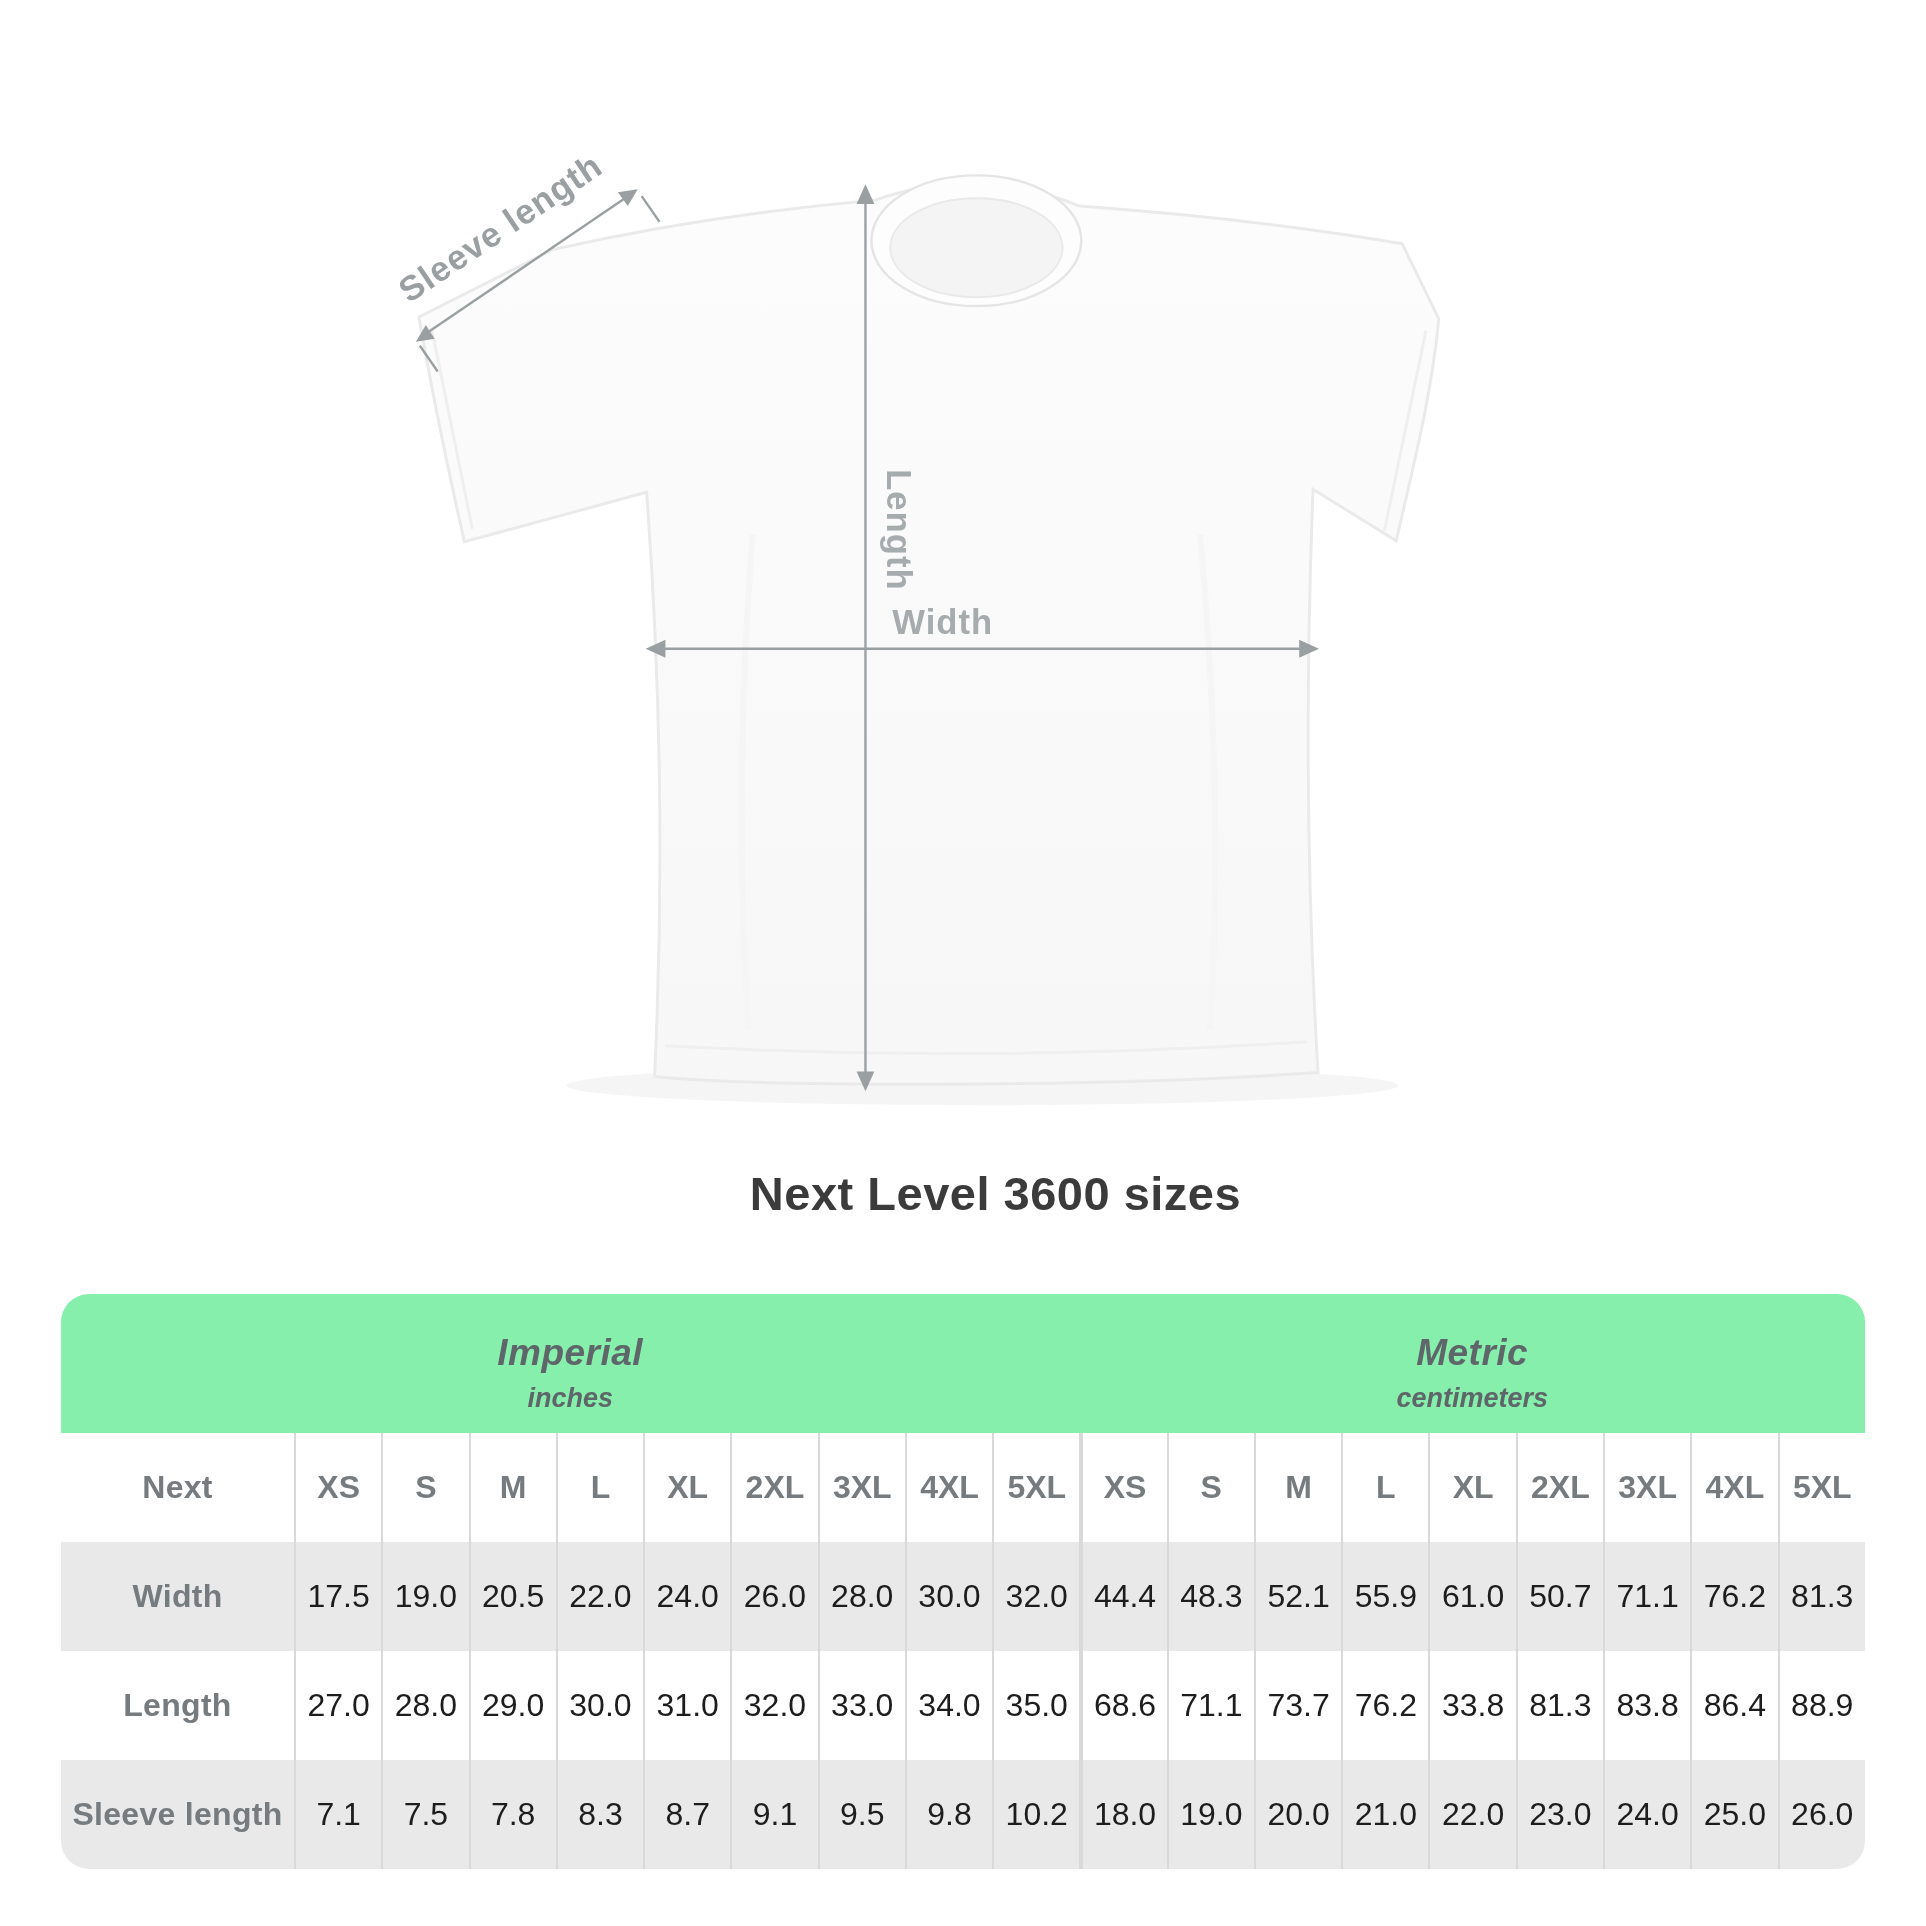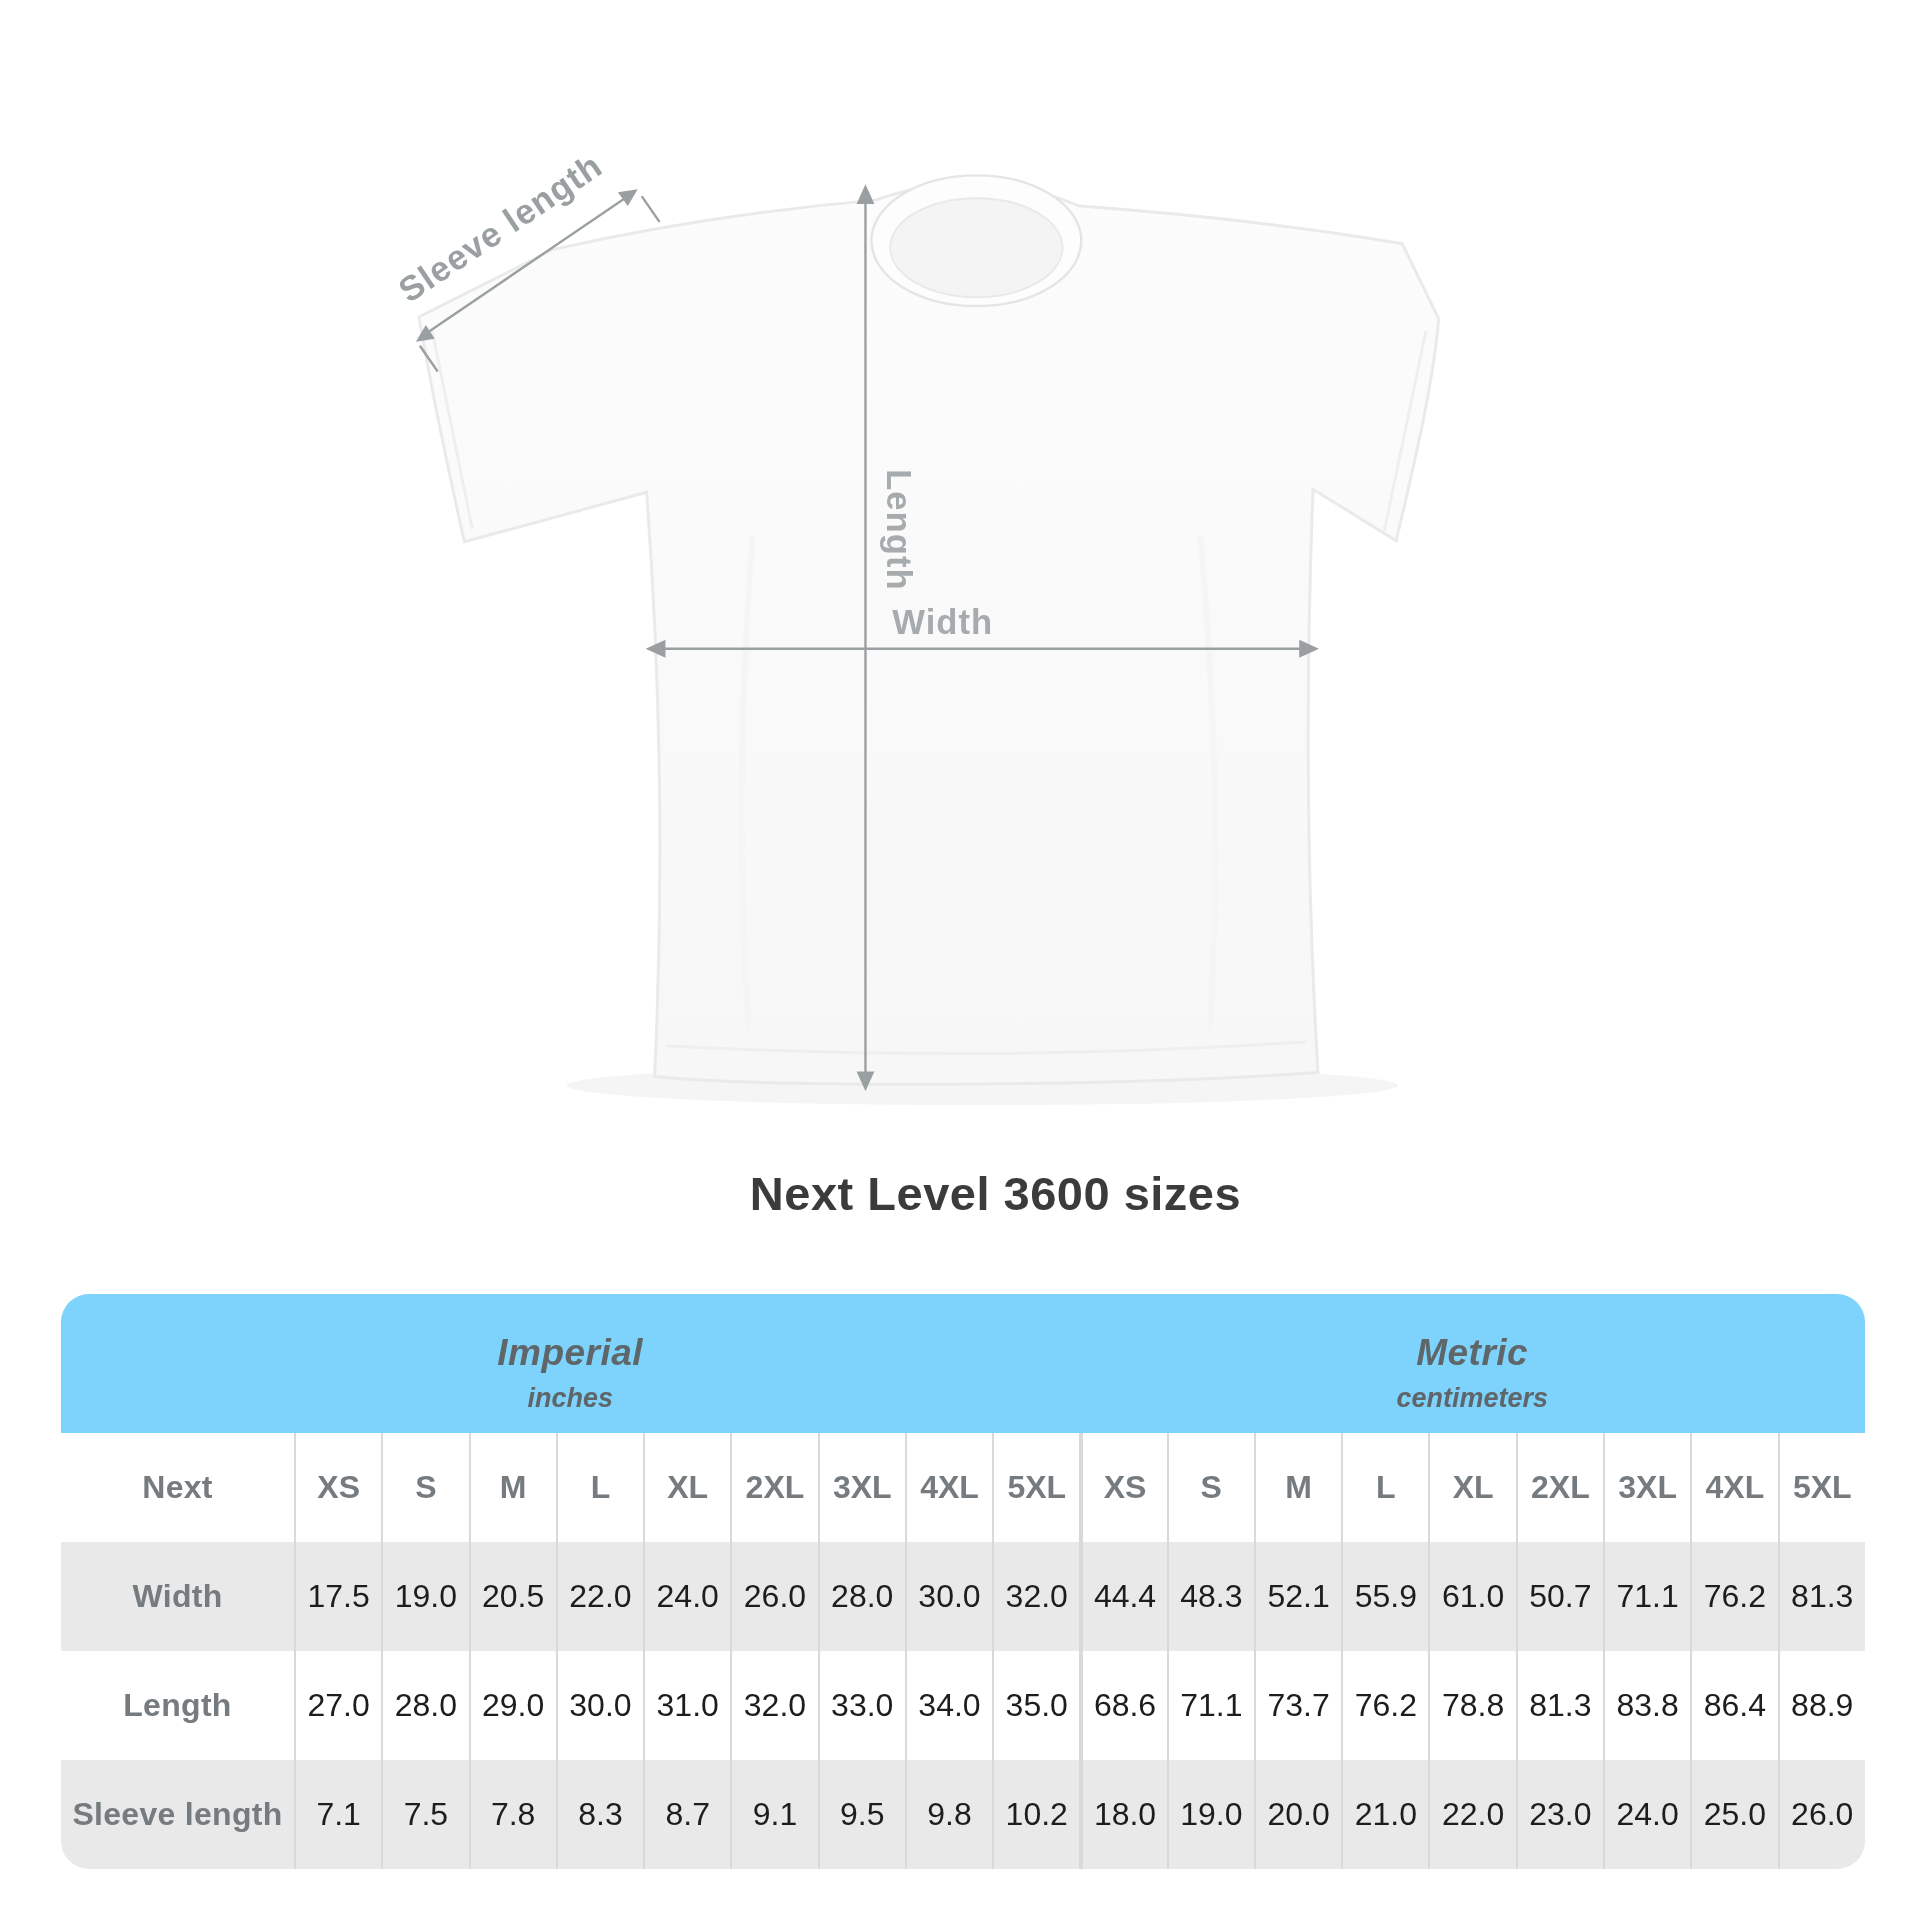--- a/index.html
+++ b/index.html
@@ -20,21 +20,21 @@
   .title{position:absolute;left:0;top:1166px;width:100%;text-align:center;
          font-size:47px;font-weight:bold;color:#3b3b3b;letter-spacing:0.5px;margin-left:32px;}
   .subtitle{position:absolute;left:0;top:1222px;width:100%;text-align:center;
             font-size:28px;font-style:italic;color:#4b4b4b;}
 
   
   table.size-table{position:absolute;left:61px;top:1294px;width:1804px;
                    border-collapse:separate;border-spacing:0;table-layout:fixed;}
   .size-table td,.size-table th{padding:0;margin:0;vertical-align:middle;}
 
-  .unit-cell{background:#7dd3fc;height:139px;text-align:center;vertical-align:middle;}
+  .unit-cell{background:#86efac;height:139px;text-align:center;vertical-align:middle;}
   .corner-tl{border-top-left-radius:28px;}
   .corner-tr{border-top-right-radius:28px;}
   .corner-bl{border-bottom-left-radius:28px;}
   .corner-br{border-bottom-right-radius:28px;}
   .unit-name{font-size:37px;font-weight:bold;font-style:italic;color:#5f666a;
              padding-top:18px;letter-spacing:0.5px;}
   .unit-sub{font-size:27px;font-style:italic;color:#5f666a;padding-top:9px;}
 
   .body-row td{height:109px;text-align:center;}
   .row-white td{background:#ffffff;}
@@ -199,21 +199,21 @@
         <td class="val">30.0</td>
         <td class="val">31.0</td>
         <td class="val">32.0</td>
         <td class="val">33.0</td>
         <td class="val">34.0</td>
         <td class="val">35.0</td>
         <td class="val grp">68.6</td>
         <td class="val">71.1</td>
         <td class="val">73.7</td>
         <td class="val">76.2</td>
-        <td class="val">78.8</td>
+        <td class="val">33.8</td>
         <td class="val">81.3</td>
         <td class="val">83.8</td>
         <td class="val">86.4</td>
         <td class="val">88.9</td>
       </tr>
 
       <tr class="body-row row-gray">
         <td class="rowlabel corner-bl">Sleeve length</td>
         <td class="val">7.1</td>
         <td class="val">7.5</td>

